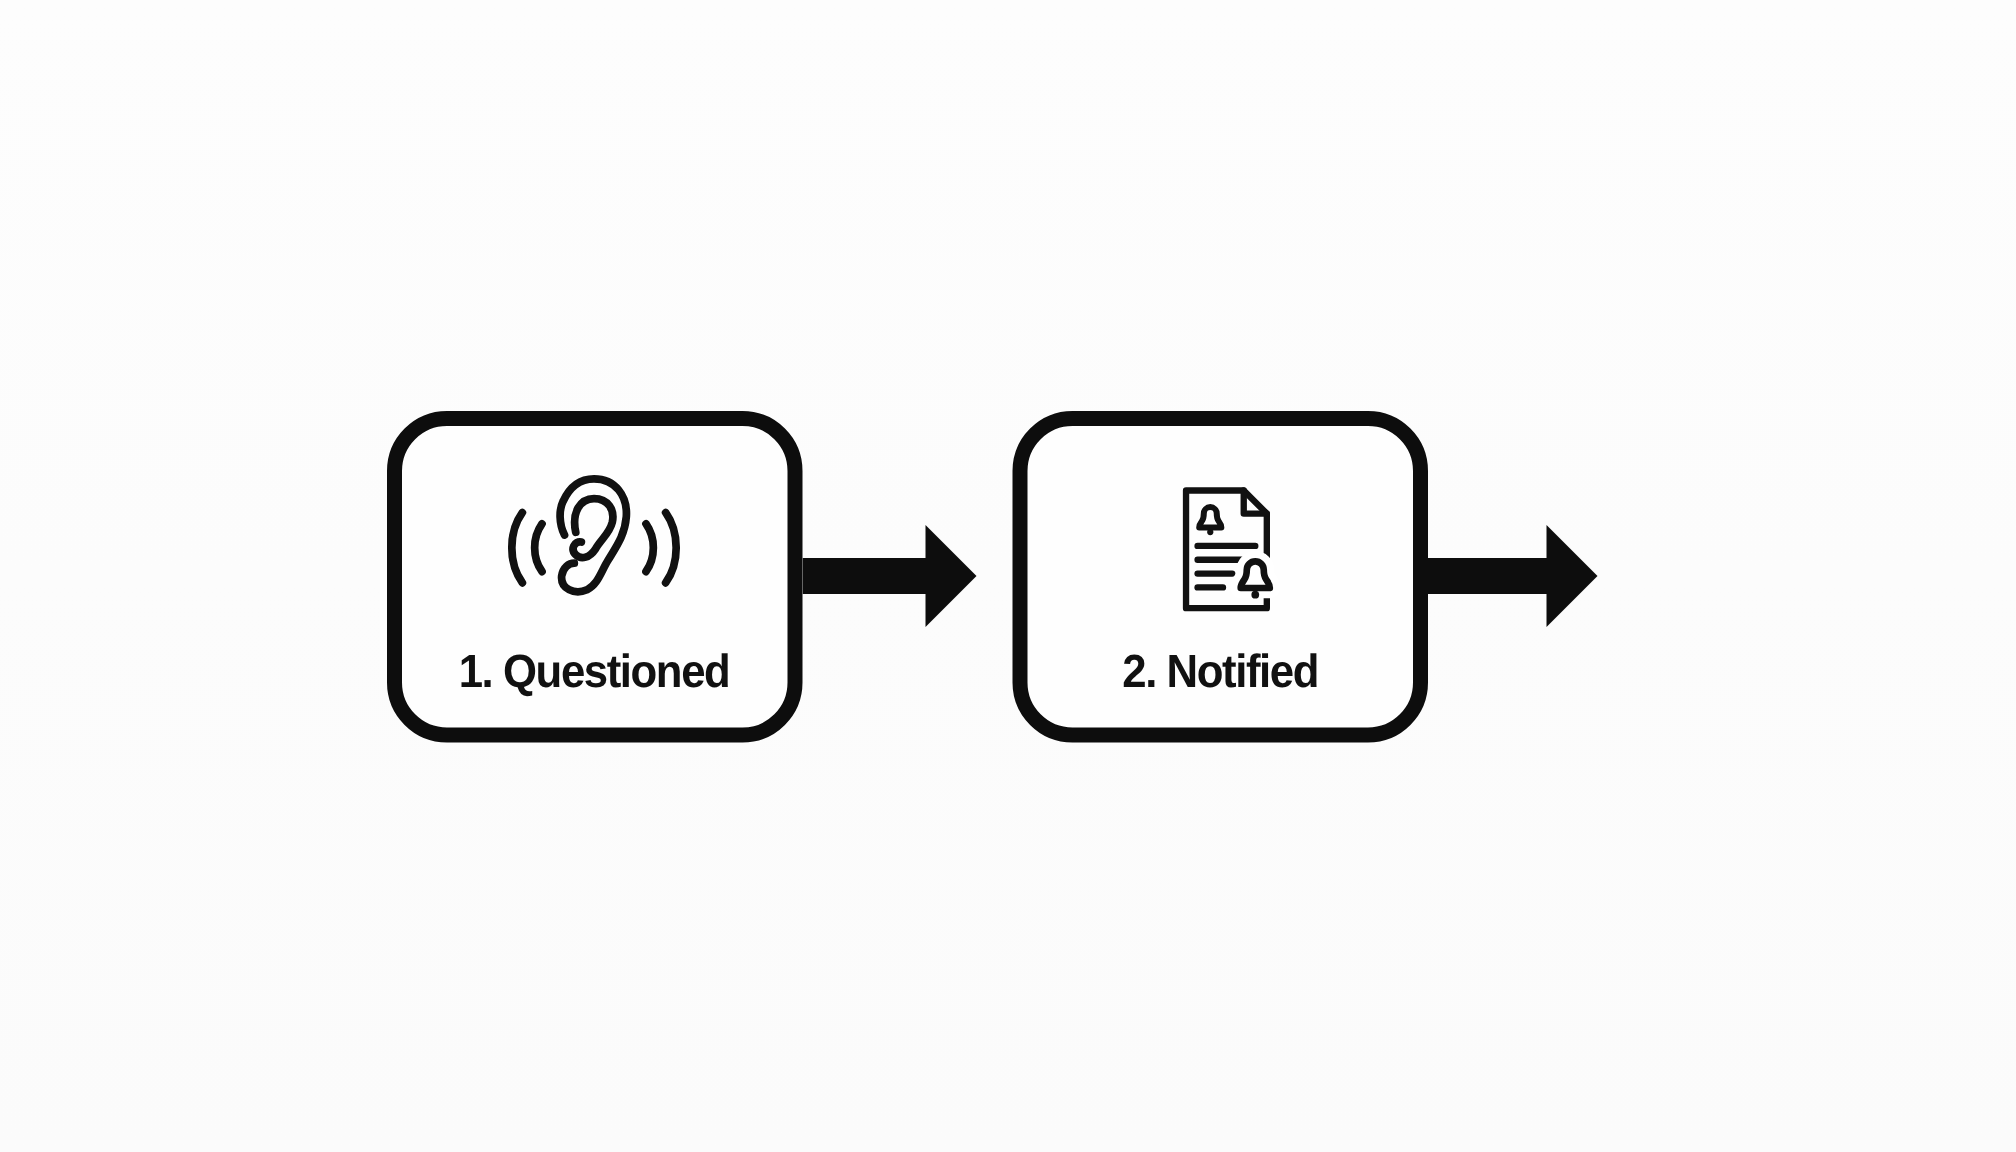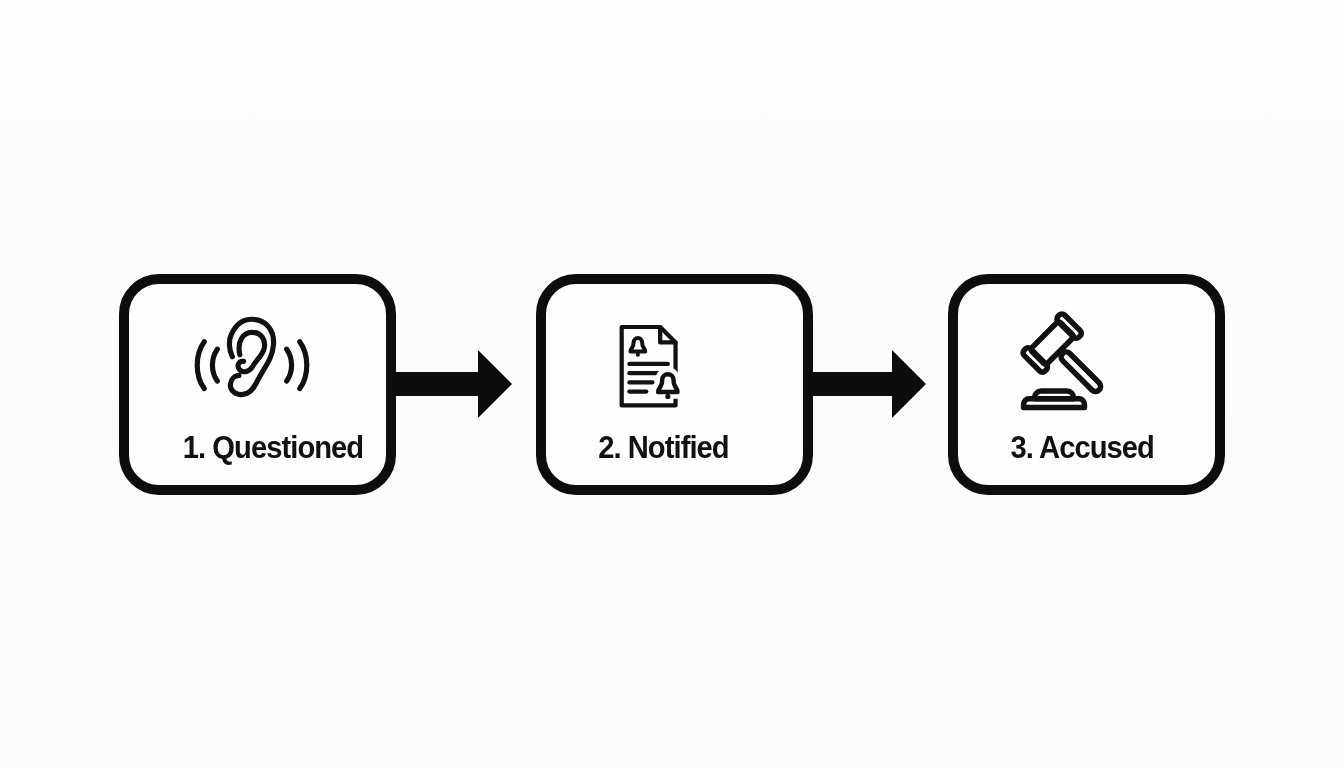--- a/index.html
+++ b/index.html
@@ -25,25 +25,24 @@
   }
   .step {
     width: 277px;
     height: 221px;
     box-sizing: border-box;
     border: 10px solid #0d0d0d;
     border-radius: 40px;
     background: #fefefe;
     display: flex;
     flex-direction: column;
-    align-items: flex-start;
+    align-items: center;
     justify-content: center;
     gap: 4px;
     padding-top: 6px;
-    padding-left: 48px;
   }
   .step .icon { display: block; line-height: 0; }
   .step .label {
     font-size: 31px;
     font-weight: 700;
     letter-spacing: -1px;
     color: #111111;
     white-space: nowrap;
     transform: scaleX(0.94);
   }
@@ -109,32 +108,15 @@
       </span>
       <div class="label">2. Notified</div>
     </div>
 
     <span class="connector">
       <svg width="135" height="80" viewBox="0 0 135 80" xmlns="http://www.w3.org/2000/svg">
         <polygon points="0,28 79,28 79,6 113,40 79,74 79,52 0,52" fill="#0d0d0d"></polygon>
       </svg>
     </span>
 
-    <div class="step">
-      <span class="icon">
-        <svg width="120" height="118" viewBox="0 0 130 128" xmlns="http://www.w3.org/2000/svg">
-          <g fill="none" stroke="#111111" stroke-width="6" stroke-linecap="round" stroke-linejoin="round">
-            <g transform="rotate(-45 50 38)">
-              <rect x="28" y="26" width="44" height="24" rx="3"></rect>
-              <rect x="19" y="22" width="10" height="32" rx="4"></rect>
-              <rect x="71" y="22" width="10" height="32" rx="4"></rect>
-              <rect x="44.5" y="54" width="11" height="56" rx="5.5"></rect>
-            </g>
-            <path d="M38,90 h28 a7,7 0 0 1 7,7 v1.5 h-42 v-1.5 a7,7 0 0 1 7,-7 z"></path>
-            <path d="M25,98.5 h54 a6,6 0 0 1 6,6 v3.5 h-66 v-3.5 a6,6 0 0 1 6,-6 z"></path>
-          </g>
-        </svg>
-      </span>
-      <div class="label">3. Accused</div>
-    </div>
 
   </div>
 </div>
 
 </body></html>

